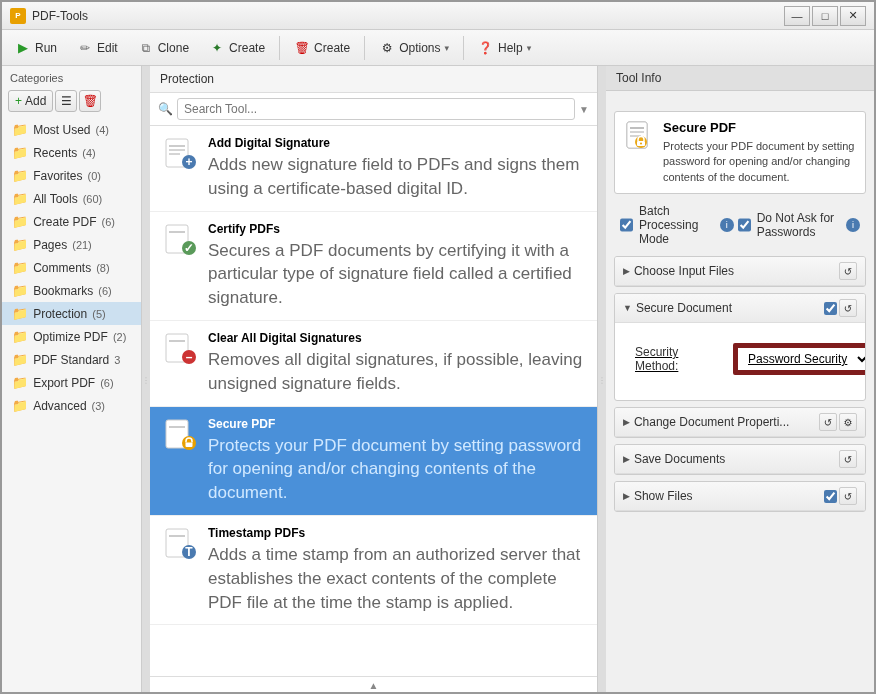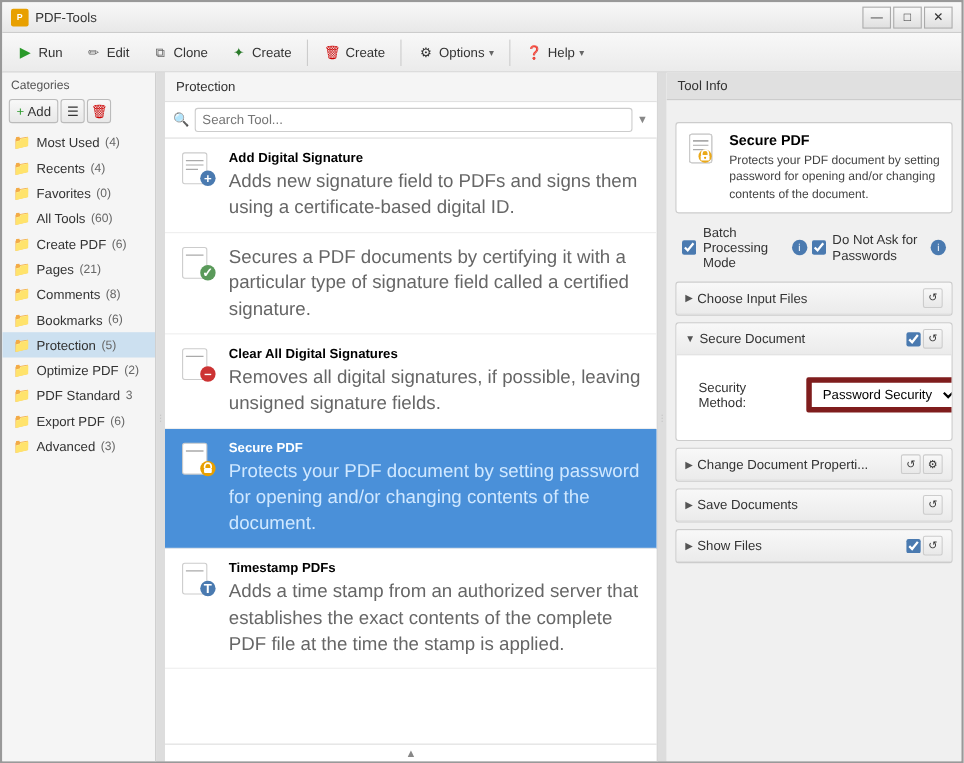--- a/index.html
+++ b/index.html
@@ -212,21 +212,21 @@
       border-bottom: 1px solid #ddd;
       cursor: pointer;
       gap: 4px;
       justify-content: space-between;
     }
     .section-header-left { display: flex; align-items: center; gap: 4px; }
     .section-arrow { font-size: 9px; color: #555; }
     .section-title { font-size: 12px; color: #333; font-weight: normal; }
     .section-controls { display: flex; gap: 2px; align-items: center; }
     .section-ctrl-btn { width: 18px; height: 18px; display: flex; align-items: center; justify-content: center; cursor: pointer; border: 1px solid #ccc; background: linear-gradient(to bottom, #f8f8f8, #e8e8e8); border-radius: 2px; font-size: 10px; color: #333; }
-    .section-content { padding: 20px; }
+    .section-content { padding: 20px; text-decoration: underline; }
 
     .field-row { display: flex; align-items: center; gap: 8px; margin-bottom: 5px; }
     .field-label { font-size: 12px; color: #333; min-width: 90px; }
     .field-select-container { display: flex; align-items: center; gap: 3px; flex: 1; }
     .field-select {
       flex: 1;
       border: 5px solid #7f1d1d;
       padding: 3px 6px;
       font-size: 12px;
       background: white;
@@ -419,20 +419,21 @@
         <div class="tool-item">
           <div class="tool-icon-box">
             <svg width="36" height="36" viewBox="0 0 36 36">
               <rect x="4" y="3" width="22" height="28" rx="2" fill="white" stroke="#ccc" stroke-width="1"></rect>
               <line x1="7" y1="10" x2="23" y2="10" stroke="#aaa" stroke-width="1.2"></line>
               <circle cx="27" cy="26" r="7" fill="#5a9a5a"></circle>
               <text x="27" y="30" text-anchor="middle" fill="white" font-size="10" font-weight="bold">✓</text>
             </svg>
           </div>
       <div>
+        <div class="tool-name">Certify PDFs</div>
         <div class="tool-desc">Secures a PDF documents by certifying it with a particular type of signature field called a certified signature.</div>
       </div>
         </div>
         <div class="tool-item">
           <div class="tool-icon-box">
             <svg width="36" height="36" viewBox="0 0 36 36">
               <rect x="4" y="3" width="22" height="28" rx="2" fill="white" stroke="#ccc" stroke-width="1"></rect>
               <line x1="7" y1="10" x2="23" y2="10" stroke="#aaa" stroke-width="1.2"></line>
               <circle cx="27" cy="26" r="7" fill="#cc3333"></circle>
               <text x="27" y="30" text-anchor="middle" fill="white" font-size="12" font-weight="bold">–</text>

